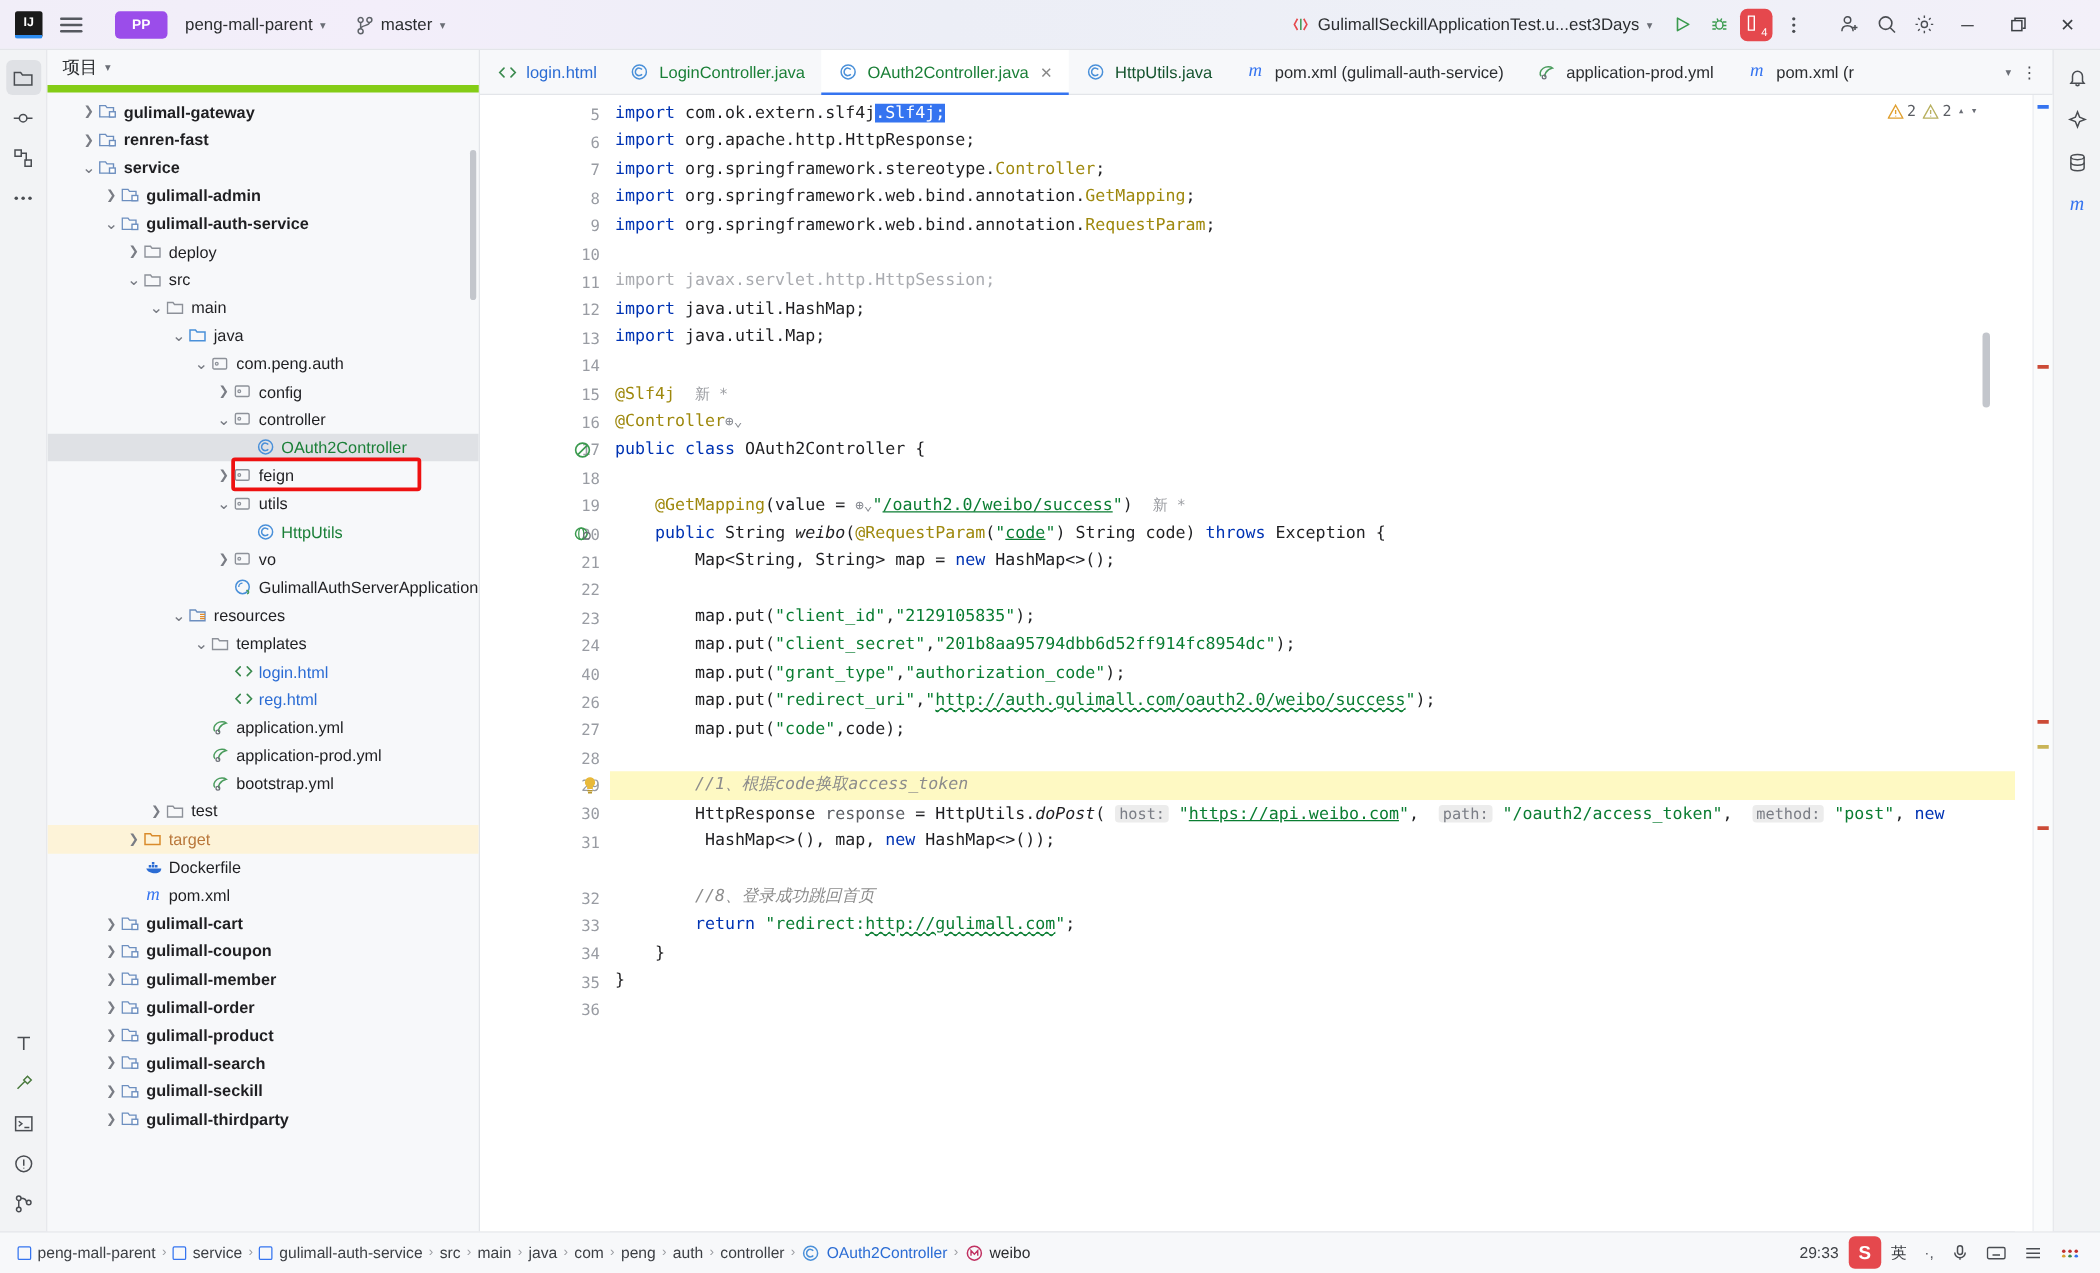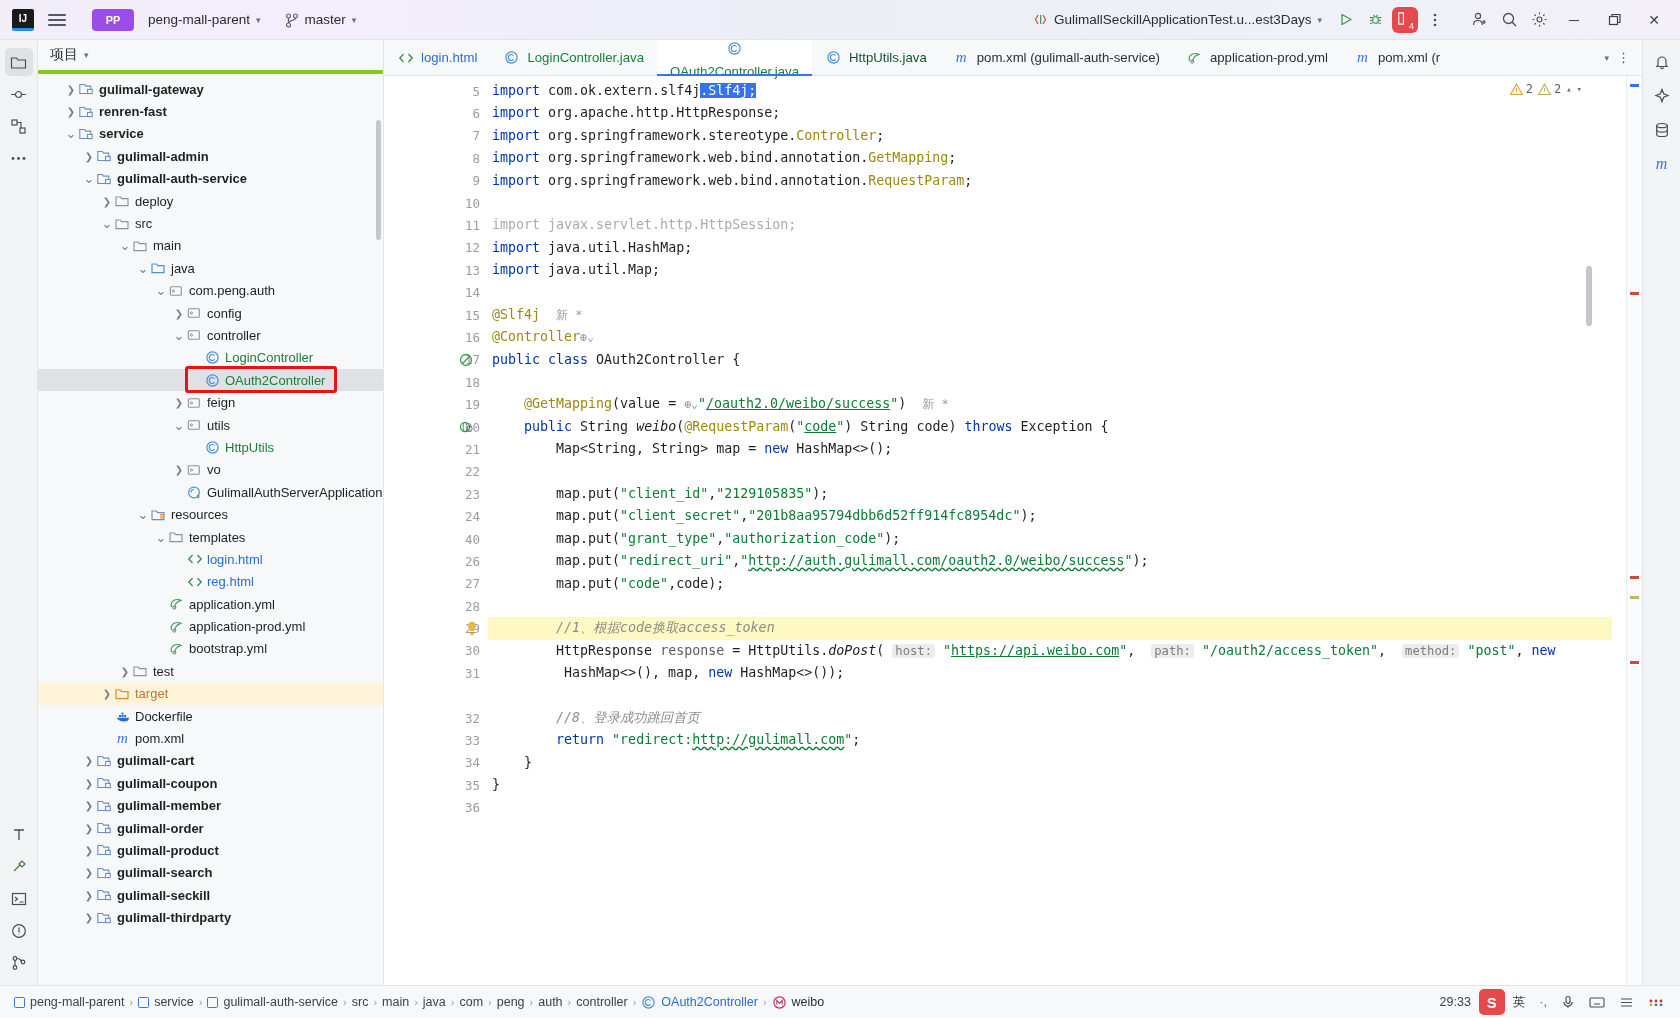--- a/index.html
+++ b/index.html
@@ -55,21 +55,21 @@
   }
   .strip-btn { width: 28px; height: 28px; display:flex; align-items:center; justify-content:center;
     border-radius:5px; cursor:pointer; color:#5a5d63; }
   .strip-btn.active { background: #dfe1e5; }
   .strip-spacer { flex: 1; }
 
   
   .projpanel { width: 346px; flex: 0 0 346px; background: #f7f8fa; border-right: 1px solid #e3e5e9;
     display:flex; flex-direction: column; min-height:0; position: relative; }
   .projhead { height: 34px; display:flex; align-items:center; gap: 6px; padding: 0 12px;
-    font-size: 14px; color: #2b2d30; border-bottom: 4px solid #84cc16; cursor: pointer; }
+    font-size: 14px; color: #2b2d30; border-bottom: 6px solid #84cc16; cursor: pointer; }
   .tree { flex:1; overflow: hidden; padding-top: 4px; position: relative; }
   .row { height: 22.4px; display:flex; align-items:center; font-size: 13px; white-space: nowrap;
     cursor: pointer; padding-right: 6px; position: relative; }
   .row.selected { background: #dfe1e5; }
   .row.target-hl { background: #fdf3d8; }
   .arrow { width: 14px; flex: 0 0 14px; text-align:center; color:#7a7d85; font-size: 10px; }
   .ic { width: 17px; flex: 0 0 17px; display:flex; align-items:center; justify-content:center;
     margin-right: 4px; }
   .lbl { line-height: 1; }
   .lbl.bold { font-weight: bold; }
@@ -80,21 +80,21 @@
     pointer-events: none; }
   .panel-scroll { position:absolute; right: 2px; top: 80px; width: 5px; height: 120px;
     background: #c3c6cc; border-radius: 3px; }
 
   
   .editor { flex: 1; display: flex; flex-direction: column; min-width: 0; background: #fff; }
   .tabsbar { height: 36px; flex: 0 0 36px; display: flex; align-items: stretch;
     background: #f7f8fa; border-bottom: 1px solid #e3e5e9; }
   .tab { display:flex; align-items:center; gap: 7px; padding: 0 13px; font-size: 13.2px;
     cursor: pointer; position: relative; white-space: nowrap; color: #2b2d30; }
-  .tab.active { background: #fff; flex-direction: column; }
+  .tab.active { background: #fff; }
   .tab.active::after { content:''; position:absolute; left:0; right:0; bottom:-1px; height:2px;
     background: #3574f0; }
   .tab-x { color: #888; font-size: 12px; margin-left: 2px; }
   .tabs-right { margin-left:auto; display:flex; align-items:center; padding-right: 6px; gap:2px; }
 
   .codearea { flex:1; display:flex; min-height:0; position: relative; }
   .gutter { width: 104px; flex: 0 0 104px; background: #fff; padding-top: 4px;
     font-family: "DejaVu Sans Mono", monospace; font-size: 12.5px; color: #999ca3;
     position: relative; }
   .gline { height: 22.4px; display:flex; align-items:center; justify-content: flex-end;
@@ -454,30 +454,20 @@
           </div>
           <div class="row" style="padding-left: 134px;">
             <span class="arrow" style="font-size: 13px;">⌄</span>
             <span class="ic">
               <svg width="15" height="14" viewBox="0 0 15 14">
                 <rect x="1.3" y="2.8" width="11" height="8.4" rx="1" fill="none" stroke="#8d9199" stroke-width="1.1"></rect>
                 <circle cx="4.4" cy="7" r="1.1" fill="none" stroke="#8d9199" stroke-width="1"></circle>
               </svg>
             </span>
             <span class="lbl">controller</span>
-          </div>
-          <div class="row" style="padding-left: 152px;">
-            <span class="arrow"></span>
-            <span class="ic">
-              <svg width="15" height="15" viewBox="0 0 15 15">
-                <circle cx="7.5" cy="7.5" r="5.6" fill="none" stroke="#4a90d9" stroke-width="1.2"></circle>
-                <path d="M9.6 5.6a3 3 0 100 3.8" fill="none" stroke="#4a90d9" stroke-width="1.2"></path>
-              </svg>
-            </span>
-            <span class="lbl green">LoginController</span>
           </div>
           <div class="row selected" style="padding-left: 152px;">
             <span class="arrow"></span>
             <span class="ic">
               <svg width="15" height="15" viewBox="0 0 15 15">
                 <circle cx="7.5" cy="7.5" r="5.6" fill="none" stroke="#4a90d9" stroke-width="1.2"></circle>
                 <path d="M9.6 5.6a3 3 0 100 3.8" fill="none" stroke="#4a90d9" stroke-width="1.2"></path>
               </svg>
             </span>
             <span class="lbl green">OAuth2Controller</span>

